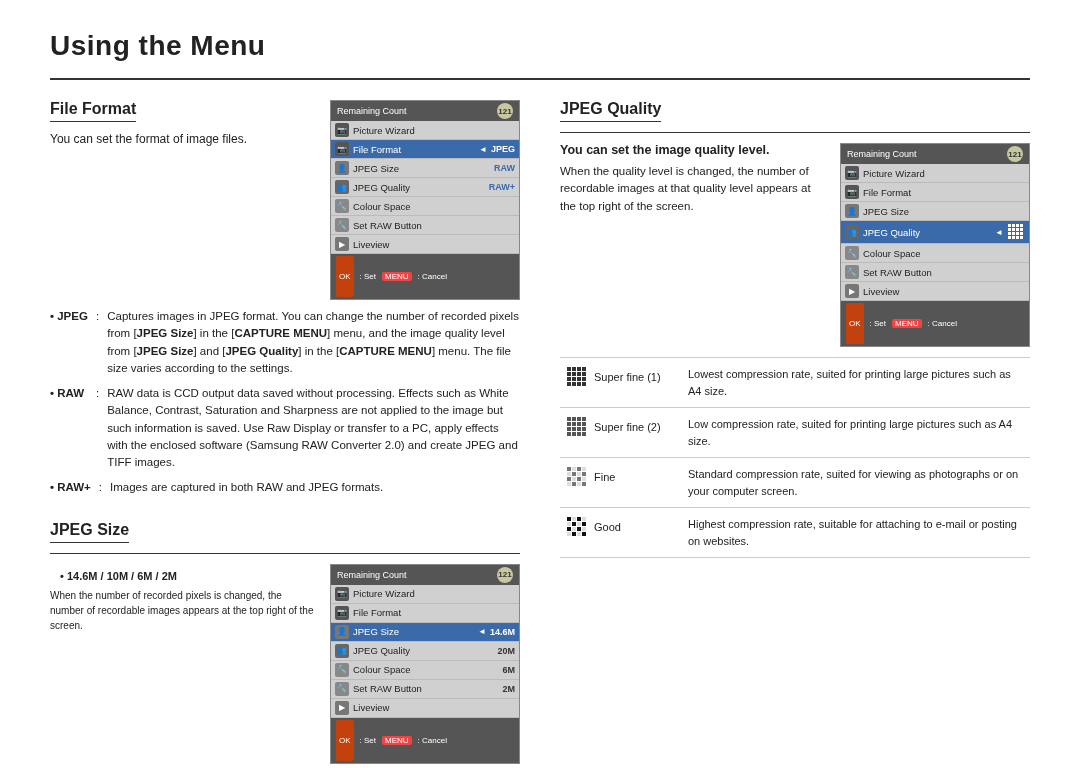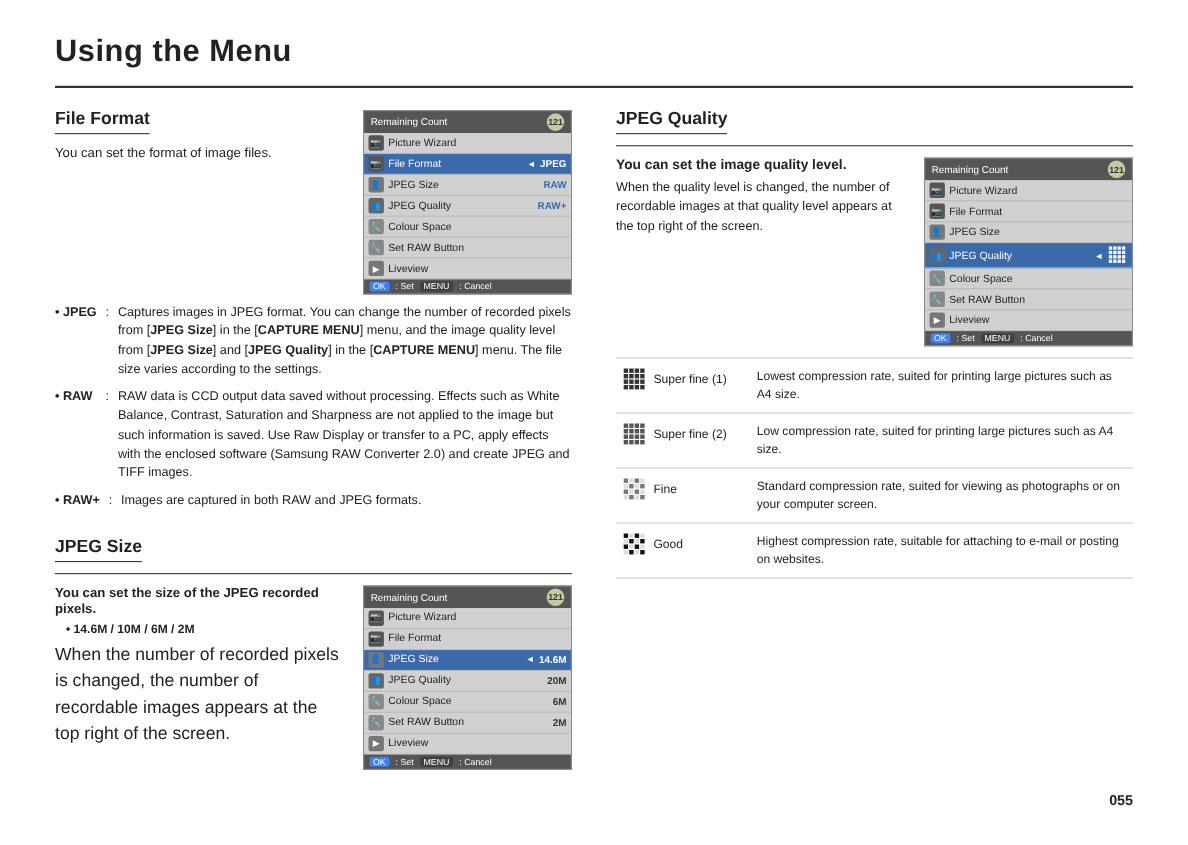--- a/index.html
+++ b/index.html
@@ -120,33 +120,33 @@
     .menu-bottom-bar {
       background: #555;
       color: #fff;
       font-size: 8px;
       display: flex;
       gap: 6px;
       padding: 2px 5px;
       align-items: center;
     }
     .menu-bottom-bar .ok-btn {
-      background: #3b82f6;
+      background: #c2410c;
+      color: #fff;
+      border-radius: 2px;
+      padding: 16px 3px;
+      font-size: 8px;
+    }
+    .menu-bottom-bar .menu-btn {
+      background: #ef4444;
       color: #fff;
       border-radius: 2px;
       padding: 0 3px;
       font-size: 8px;
     }
-    .menu-bottom-bar .menu-btn {
-      background: #404040;
-      color: #fff;
-      border-radius: 2px;
-      padding: 0 3px;
-      font-size: 8px;
-    }
 
     
     .bullet-list { margin: 6px 0 0 0; }
     .bullet-item {
       display: flex;
       gap: 8px;
       margin-bottom: 8px;
       font-size: 11.5px;
       line-height: 1.5;
     }
@@ -195,21 +195,21 @@
     .quality-desc { font-size: 11px; line-height: 1.5; flex: 1; }
 
     
     .jpeg-size-section { margin-top: 10px; }
     .size-bold { font-weight: bold; font-size: 12px; margin-bottom: 4px; }
     .size-submenu {
       font-weight: bold;
       font-size: 11px;
       margin: 6px 0 6px 10px;
     }
-    .size-desc { font-size: 16px; line-height: 1.5; }
+    .size-desc { font-size: 10px; line-height: 1.5; }
 
     .page-num {
       text-align: right;
       font-size: 13px;
       font-weight: bold;
       margin-top: 20px;
     }
   </style>
 </head>
 <body>
@@ -293,21 +293,20 @@
         </div>
       </div>
     </div>
 
     <div class="jpeg-size-section">
       <div style="border-bottom:1.5px solid #333; margin-bottom:10px;">
         <span class="section-title">JPEG Size</span>
       </div>
       <div style="display:flex; align-items:flex-start; gap:16px;">
         <div style="flex:1;">
-          <div class="size-bold">You can set the size of the JPEG recorded pixels.</div>
           <div class="size-submenu">• 14.6M / 10M / 6M / 2M</div>
           <div class="size-desc">When the number of recorded pixels is changed, the number of recordable images appears at the top right of the screen.</div>
         </div>
 
         <div class="menu-mock">
           <div class="menu-top-bar">
             <span>Remaining Count</span>
             <span class="count-circle">121</span>
           </div>
           <div class="menu-rows">

